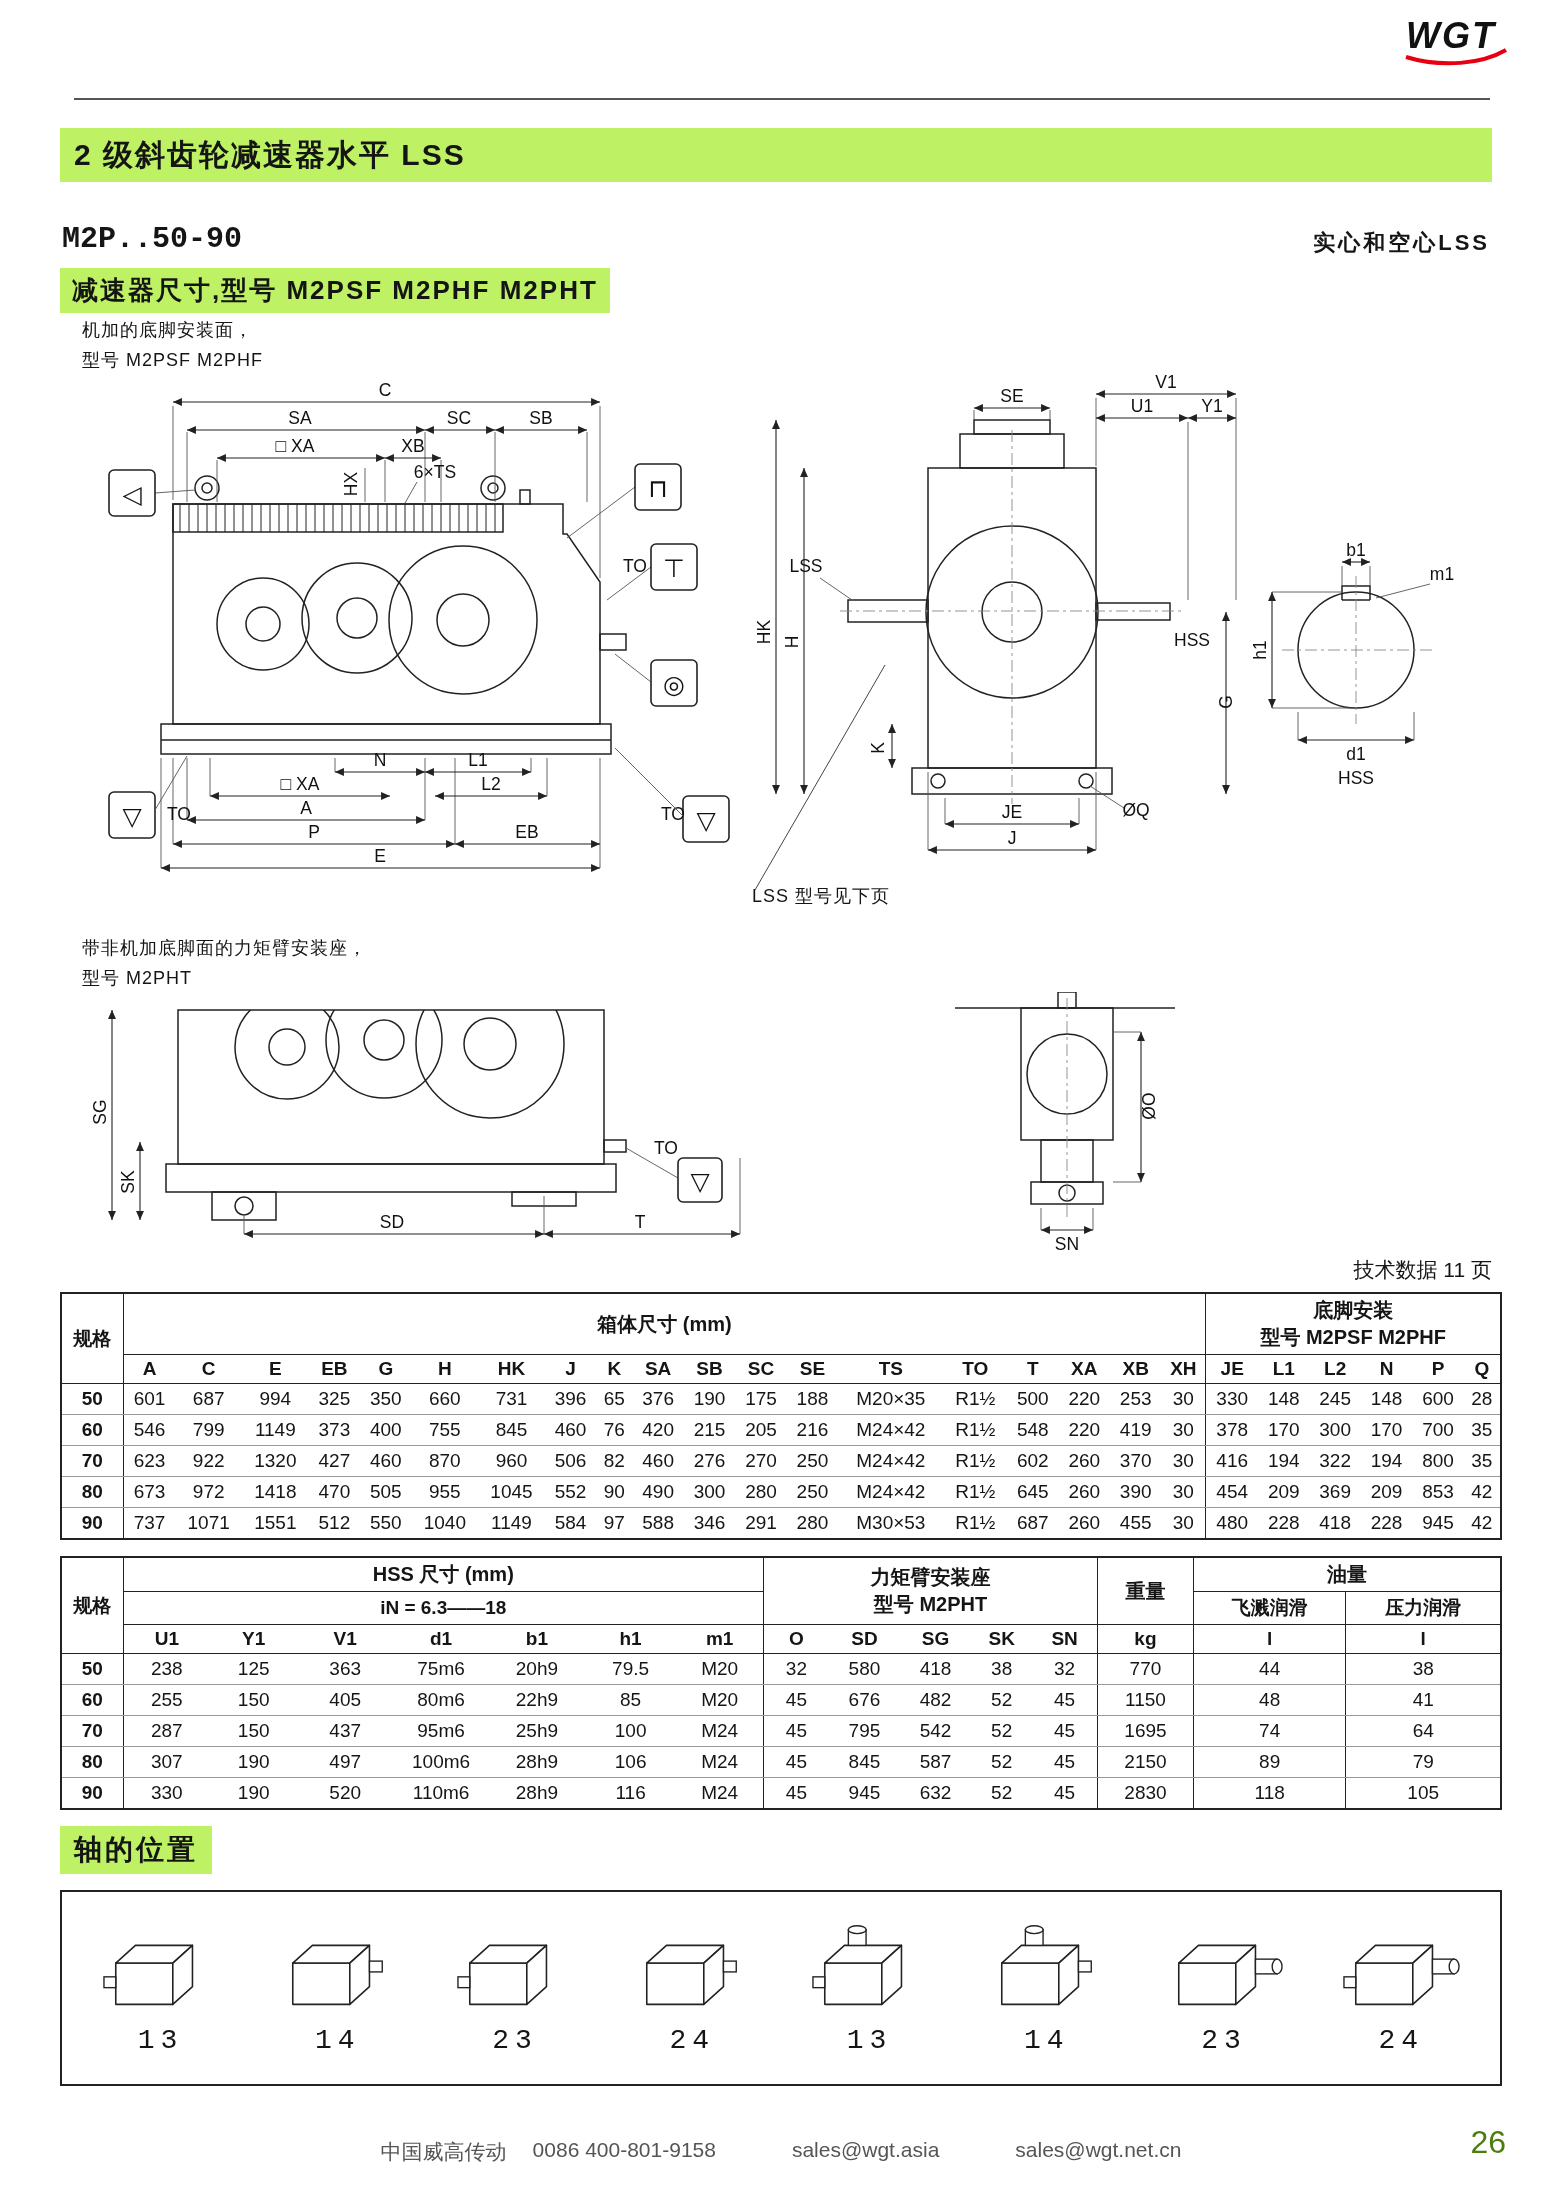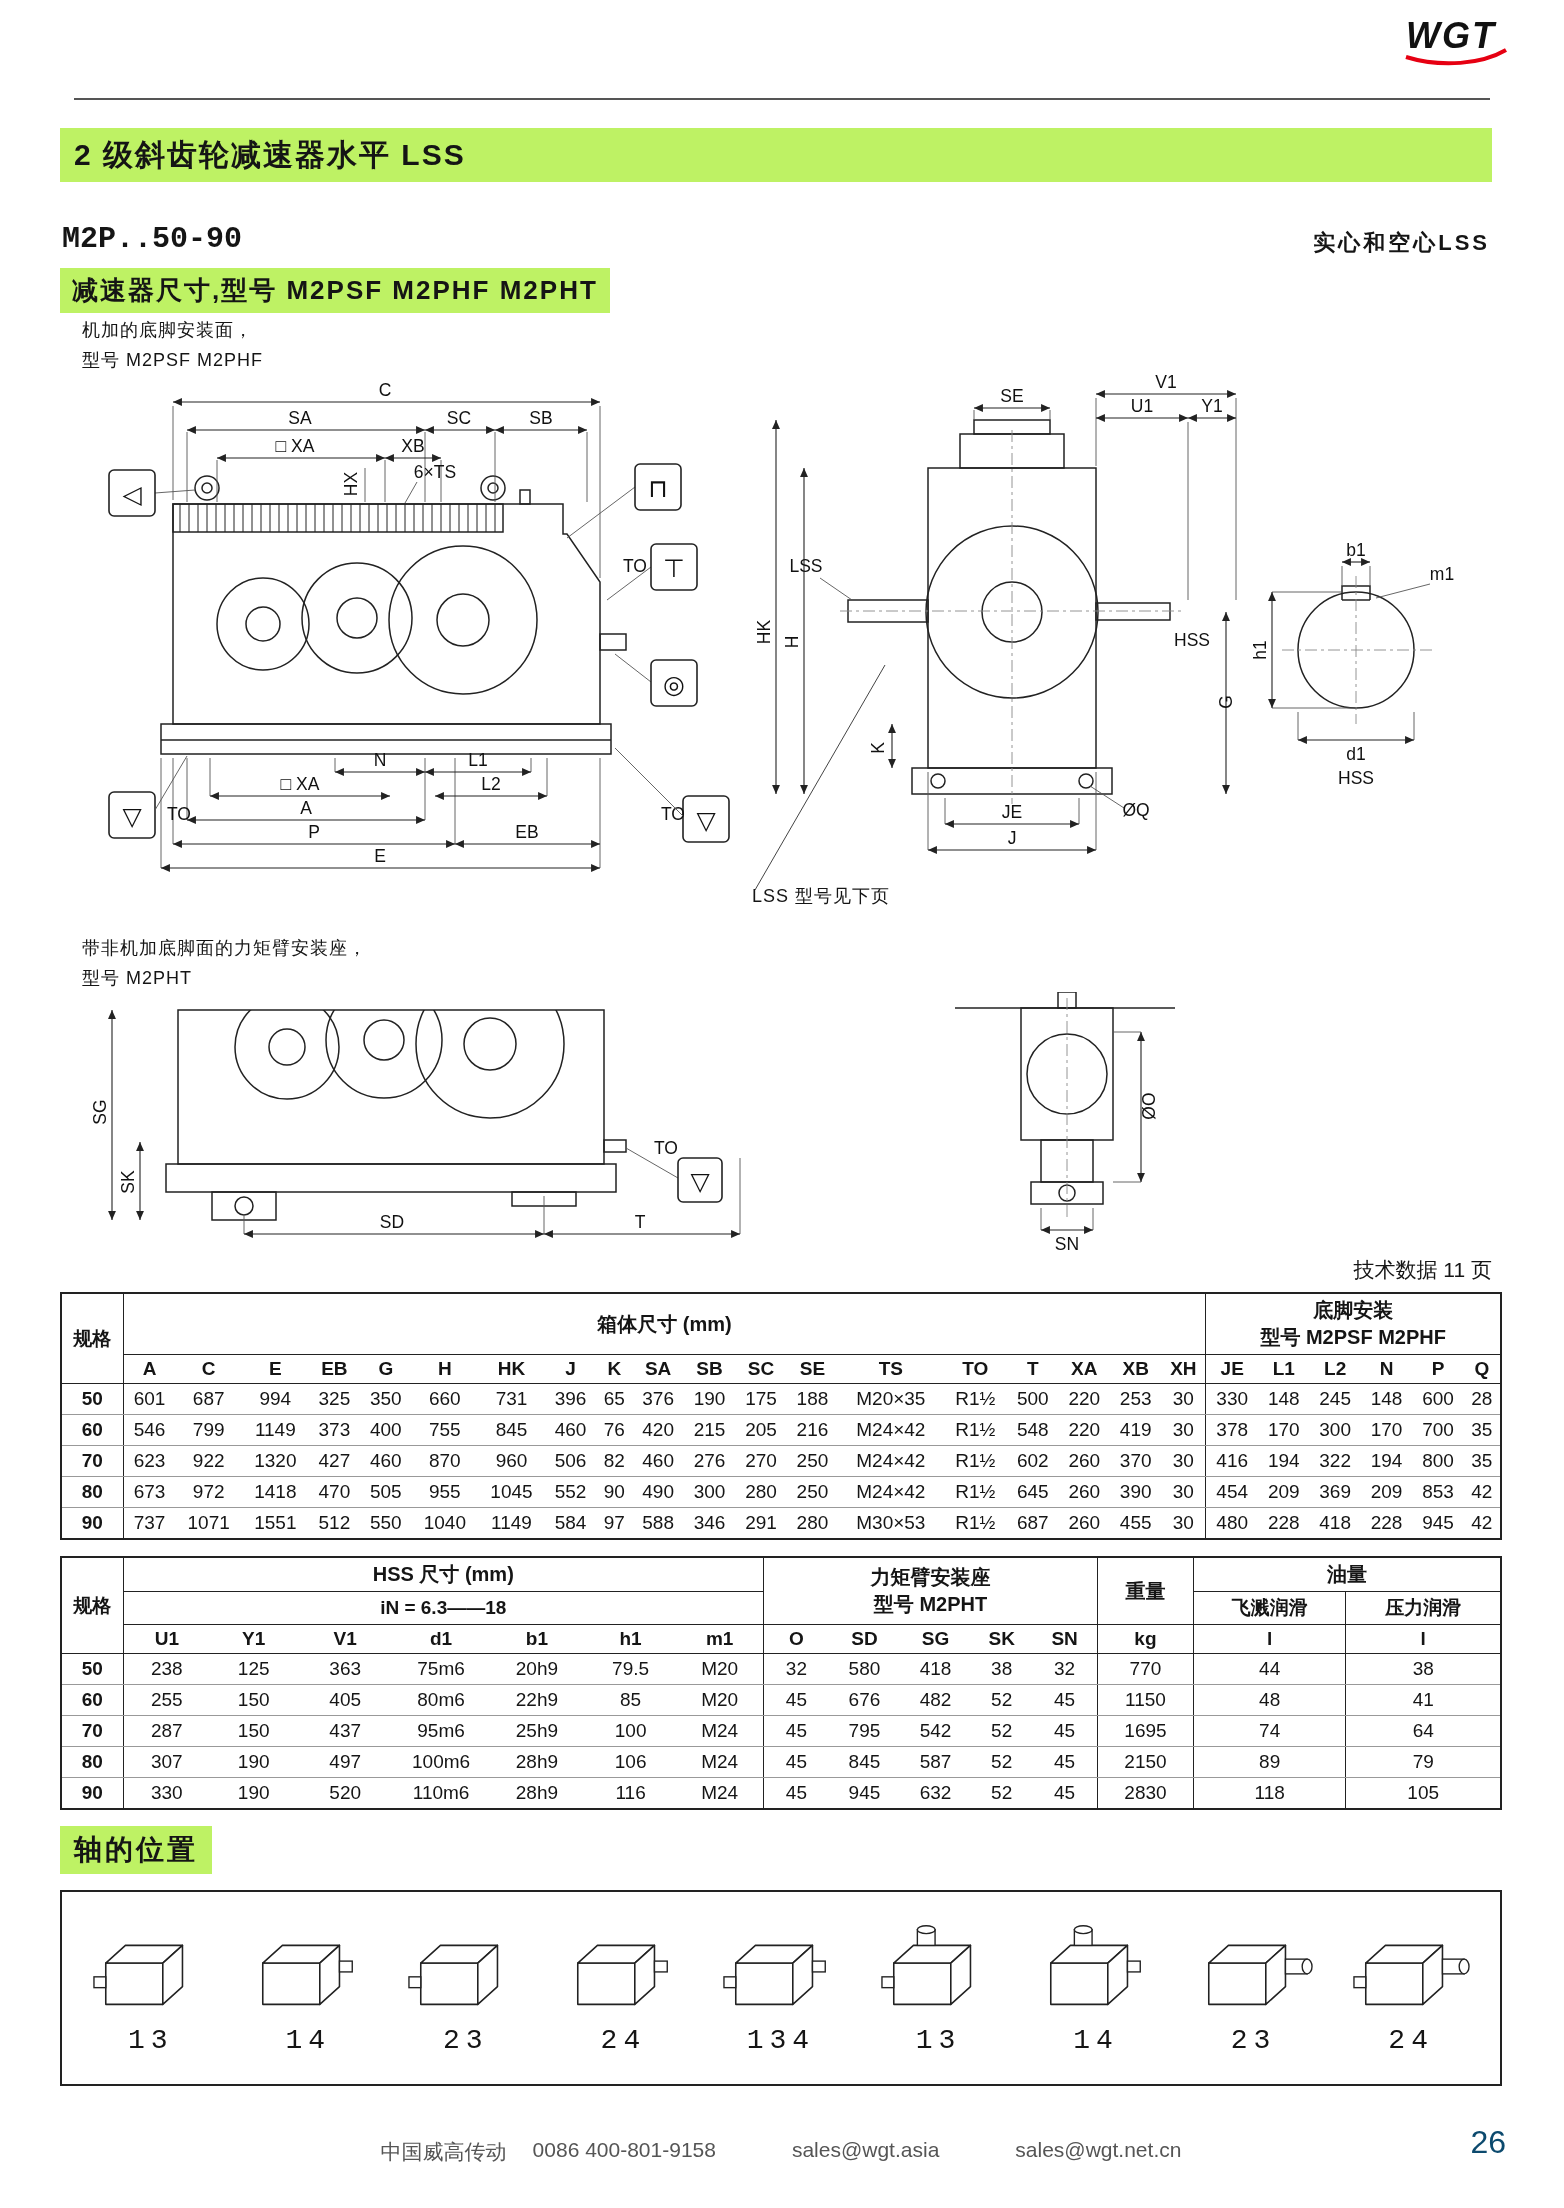--- a/index.html
+++ b/index.html
@@ -39,21 +39,21 @@
   #t1 { top: 1292px; }
   #t2 { top: 1556px; }
 
   #axtitle { left: 60px; top: 1826px; font-size: 28px; font-weight: bold; letter-spacing: 3px; padding: 5px 14px; }
   #axbox { left: 60px; top: 1890px; width: 1442px; height: 196px; border: 2px solid #222; display: flex; align-items: center; justify-content: space-around; padding: 0 10px; }
   .axitem { display: flex; flex-direction: column; align-items: center; }
   .axlabel { margin-top: 12px; font-family: "Liberation Mono", monospace; font-size: 28px; letter-spacing: 6px; }
 
   #footer { left: 60px; top: 2138px; width: 1442px; display: flex; justify-content: center; gap: 76px; font-size: 21px; color: #555; }
   #footer .pair { display: flex; gap: 26px; }
-  #pagenum { right: 58px; top: 2124px; font-size: 32px; color: #0c4a6e; }
+  #pagenum { right: 58px; top: 2124px; font-size: 32px; color: #4d7c0f; }
 </style>
 </head>
 <body>
 
 <svg width="0" height="0" style="position:absolute">
   <defs>
     <marker id="arr" viewBox="0 0 10 10" refX="9" refY="5" markerWidth="9" markerHeight="9" orient="auto-start-reverse">
       <path d="M0,1 L9,5 L0,9 z" fill="#222"></path>
     </marker>
     <pattern id="fins" width="9" height="30" patternUnits="userSpaceOnUse">
@@ -722,28 +722,20 @@
   <div class="axitem">
     <svg width="118" height="92" viewBox="0 0 120 92">
         <use href="#blk"></use>
         <use href="#stub-r"></use>
       </svg>
     <div class="axlabel">24</div>
   </div>
   <div class="axitem">
     <svg width="118" height="92" viewBox="0 0 120 92">
         <use href="#blk"></use>
-        <use href="#stub-l"></use>
-        <use href="#stub-r"></use>
-      </svg>
-    <div class="axlabel">134</div>
-  </div>
-  <div class="axitem">
-    <svg width="118" height="92" viewBox="0 0 120 92">
-        <use href="#blk"></use>
         <use href="#cyl-top"></use>
         <use href="#stub-l"></use>
       </svg>
     <div class="axlabel">13</div>
   </div>
   <div class="axitem">
     <svg width="118" height="92" viewBox="0 0 120 92">
         <use href="#blk"></use>
         <use href="#cyl-top"></use>
         <use href="#stub-r"></use>

